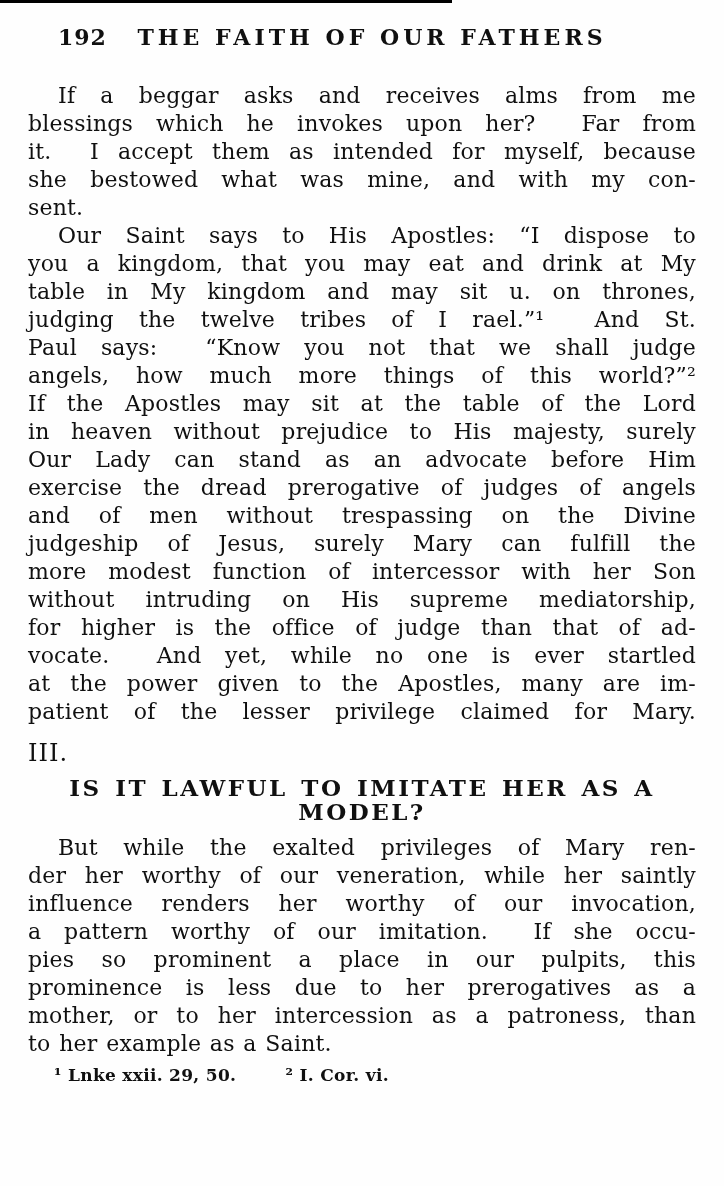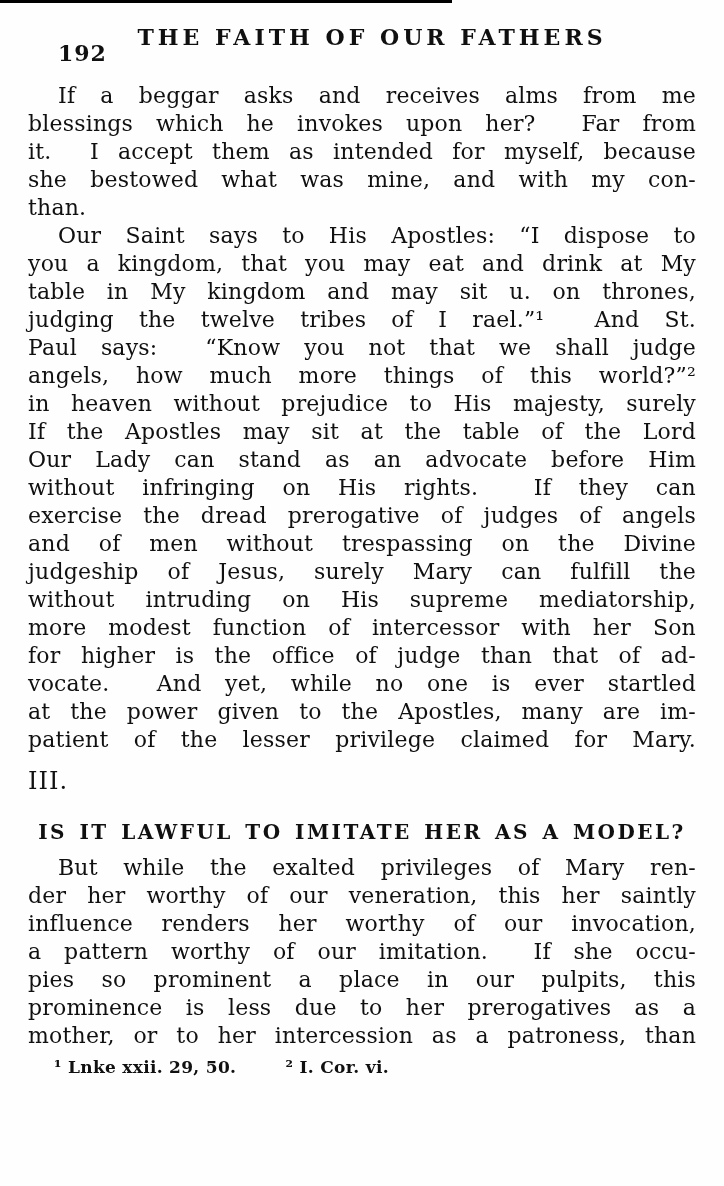--- a/index.html
+++ b/index.html
@@ -26,21 +26,21 @@
     background: #000;
   }
   .running-header {
     position: relative;
     padding-top: 24px;
     height: 30px;
   }
   .page-number {
     position: absolute;
     left: 58px;
-    top: 40px;
+    top: 24px;
     font-size: 22px;
     font-weight: bold;
     letter-spacing: 1px;
   }
   .running-title {
     text-align: center;
     font-size: 22px;
     font-weight: bold;
     letter-spacing: 4px;
     padding-left: 60px;
@@ -74,23 +74,23 @@
     text-indent: 30px;
   }
   .section-heading {
     margin-top: 12px;
     text-align: left;
     font-size: 24px;
     line-height: 30px;
     letter-spacing: 1px;
   }
   .section-subheading {
-    margin-top: 24px;
+    margin-top: 8px;
     text-align: center;
-    font-size: 20px;
+    font-size: 23px;
     line-height: 24px;
     font-weight: bold;
     letter-spacing: 2.5px;
     word-spacing: 3px;
   }
   .para-after-heading {
     margin-top: 10px;
   }
   .footnotes {
     margin: 6px 28px 0 28px;
@@ -119,57 +119,57 @@
     <div class="running-title">THE FAITH OF OUR FATHERS</div>
   </div>
 
   <div class="text-block">
 
     <div class="para para-first">
         <div class="line">If a beggar asks and receives alms from me</div>
         <div class="line">blessings which he invokes upon her?&nbsp; Far from</div>
         <div class="line">it.&nbsp; I accept them as intended for myself, because</div>
         <div class="line">she bestowed what was mine, and with my con-</div>
-        <div class="line line-last">than.</div>
+        <div class="line line-last">sent.</div>
       </div>
 
     <div class="para">
         <div class="line">Our Saint says to His Apostles: “I dispose to</div>
         <div class="line">you a kingdom, that you may eat and drink at My</div>
         <div class="line">table in My kingdom and may sit u. on thrones,</div>
         <div class="line">judging the twelve tribes of I rael.”¹&nbsp; And St.</div>
         <div class="line">Paul says:&nbsp; “Know you not that we shall judge</div>
         <div class="line">angels, how much more things of this world?”²</div>
+        <div class="line">If the Apostles may sit at the table of the Lord</div>
         <div class="line">in heaven without prejudice to His majesty, surely</div>
-        <div class="line">If the Apostles may sit at the table of the Lord</div>
         <div class="line">Our Lady can stand as an advocate before Him</div>
-        <div class="line">without infringing on His rights.&nbsp; If they can</div>
         <div class="line">exercise the dread prerogative of judges of angels</div>
         <div class="line">and of men without trespassing on the Divine</div>
         <div class="line">judgeship of Jesus, surely Mary can fulfill the</div>
+        <div class="line">more modest function of intercessor with her Son</div>
         <div class="line">without intruding on His supreme mediatorship,</div>
-        <div class="line">more modest function of intercessor with her Son</div>
         <div class="line">for higher is the office of judge than that of ad-</div>
         <div class="line">vocate.&nbsp; And yet, while no one is ever startled</div>
         <div class="line">at the power given to the Apostles, many are im-</div>
         <div class="line">patient of the lesser privilege claimed for Mary.</div>
       </div>
 
     <div class="section-heading">III.</div>
 
     <div class="section-subheading">IS IT LAWFUL TO IMITATE HER AS A MODEL?</div>
 
     <div class="para para-after-heading">
         <div class="line">But while the exalted privileges of Mary ren-</div>
-        <div class="line">der her worthy of our veneration, this her saintly</div>
+        <div class="line">der her worthy of our veneration, while her saintly</div>
         <div class="line">influence renders her worthy of our invocation,</div>
         <div class="line">a pattern worthy of our imitation.&nbsp; If she occu-</div>
         <div class="line">pies so prominent a place in our pulpits, this</div>
         <div class="line">prominence is less due to her prerogatives as a</div>
         <div class="line">mother, or to her intercession as a patroness, than</div>
+        <div class="line line-last">to her example as a Saint.</div>
       </div>
 
   </div>
 
   <div class="footnotes">
     <span class="footnote-item">¹ Lnke xxii. 29, 50.</span>
     <span class="footnote-item">² I. Cor. vi.</span>
   </div>
 
 </div>

